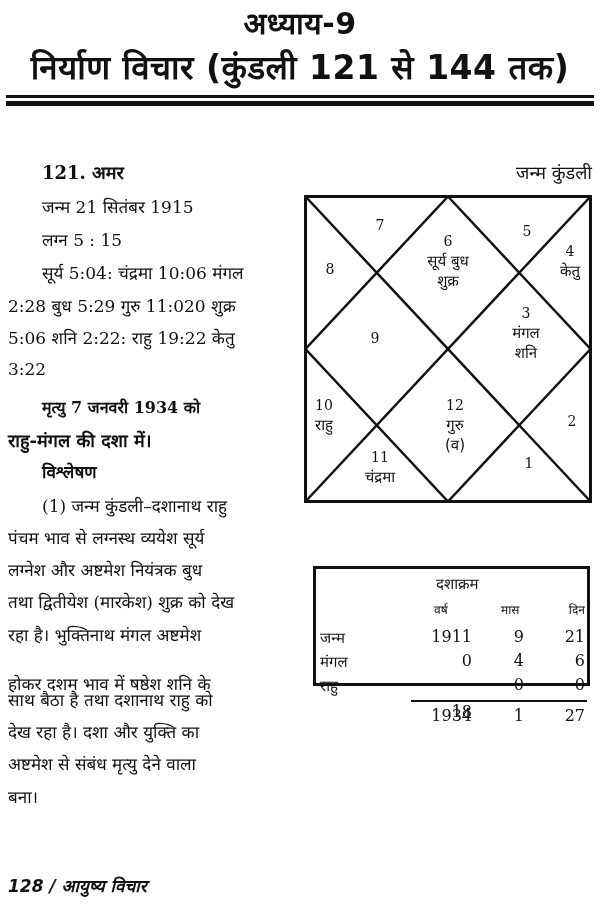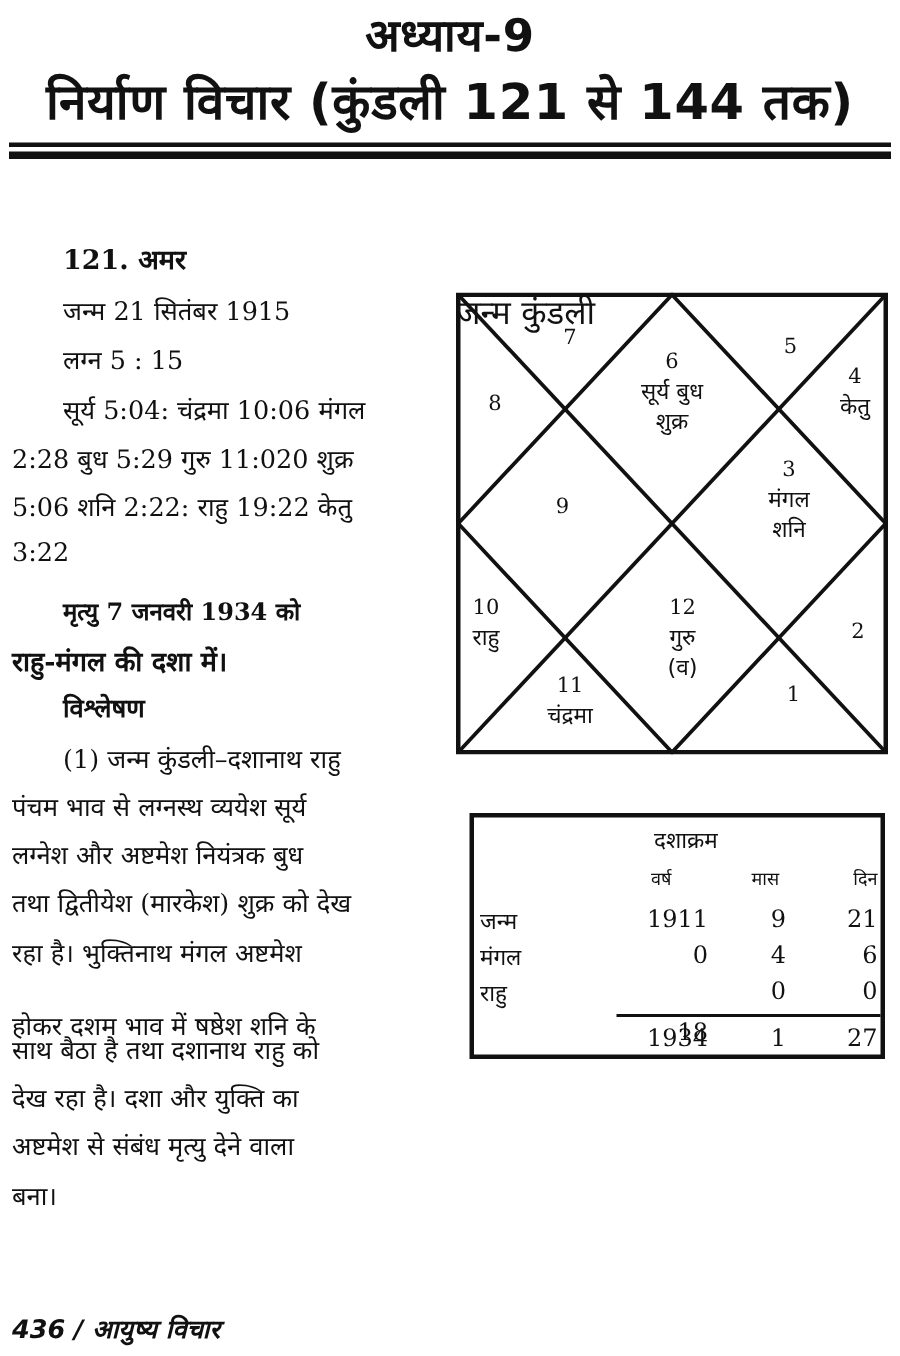--- a/index.html
+++ b/index.html
@@ -8,28 +8,28 @@
 
   .chapter-label { position: absolute; left: 0; width: 600px; top: 2px; text-align: center; font-size: 30px; font-weight: bold; font-family: "DejaVu Sans", sans-serif; letter-spacing: 0.5px; }
   .chapter-title { position: absolute; left: 0; width: 600px; top: 44px; text-align: center; font-size: 33px; font-weight: bold; font-family: "DejaVu Sans", sans-serif; letter-spacing: 0.5px; white-space: nowrap; }
   .rule-thin { position: absolute; left: 6px; right: 6px; top: 95px; height: 3px; background: #111; }
   .rule-thick { position: absolute; left: 6px; right: 6px; top: 101px; height: 5px; background: #111; }
   .bold { font-weight: bold; }
   .line { position: absolute; left: 8px; width: 272px; font-size: 17px; white-space: nowrap; }
 
   .footer { position: absolute; left: 8px; top: 874px; font-size: 17px; font-weight: bold; font-style: italic; font-family: "DejaVu Sans", sans-serif; }
 
-  .kundli-title { position: absolute; left: 304px; width: 288px; top: 160px; text-align: left; font-size: 22px; font-family: "DejaVu Sans", sans-serif; margin-top: 32px; }
+  .kundli-title { position: absolute; left: 304px; width: 288px; top: 160px; text-align: right; font-size: 18px; font-family: "DejaVu Sans", sans-serif; }
   .kundli { position: absolute; left: 304px; top: 195px; width: 288px; height: 308px; }
   .kundli svg { position: absolute; left: 0; top: 0; }
   .house { position: absolute; text-align: center; font-size: 14px; line-height: 20px; font-family: "DejaVu Serif", serif; transform: translate(-50%, 0); white-space: nowrap; }
   .house .num { font-size: 14px; }
   .house .planets { font-size: 15px; font-family: "DejaVu Sans", sans-serif; }
 
-  .dasha { position: absolute; left: 313px; top: 542px; width: 277px; height: 164px; border: 3px solid #111; font-size: 16px; }
+  .dasha { position: absolute; left: 313px; top: 566px; width: 277px; height: 120px; border: 3px solid #111; font-size: 16px; }
   .dasha .ttl { position: absolute; left: 120px; top: 4px; font-family: "DejaVu Sans", sans-serif; font-size: 15px; }
   .dasha .cell { position: absolute; white-space: nowrap; }
   .dasha .hdr { font-family: "DejaVu Sans", sans-serif; font-size: 12px; }
   .dasha .lbl { font-family: "DejaVu Sans", sans-serif; font-size: 15px; left: 4px; }
   .dasha .r { text-align: right; }
   .dasha .sumline { position: absolute; left: 95px; right: 0; top: 131px; height: 2px; background: #111; }
 </style>
 </head>
 <body>
 
@@ -150,13 +150,13 @@
   <div class="cell r" style="right:63px; top:106px;">0</div>
   <div class="cell r" style="right:2px; top:106px;">0</div>
 
   <div class="sumline"></div>
 
   <div class="cell r" style="right:115px; top:137px;">1934</div>
   <div class="cell r" style="right:63px; top:137px;">1</div>
   <div class="cell r" style="right:2px; top:137px;">27</div>
 </div>
 
-<div class="footer">436 / आयुष्य विचार</div>
+<div class="footer">128 / आयुष्य विचार</div>
 
 </body></html>

